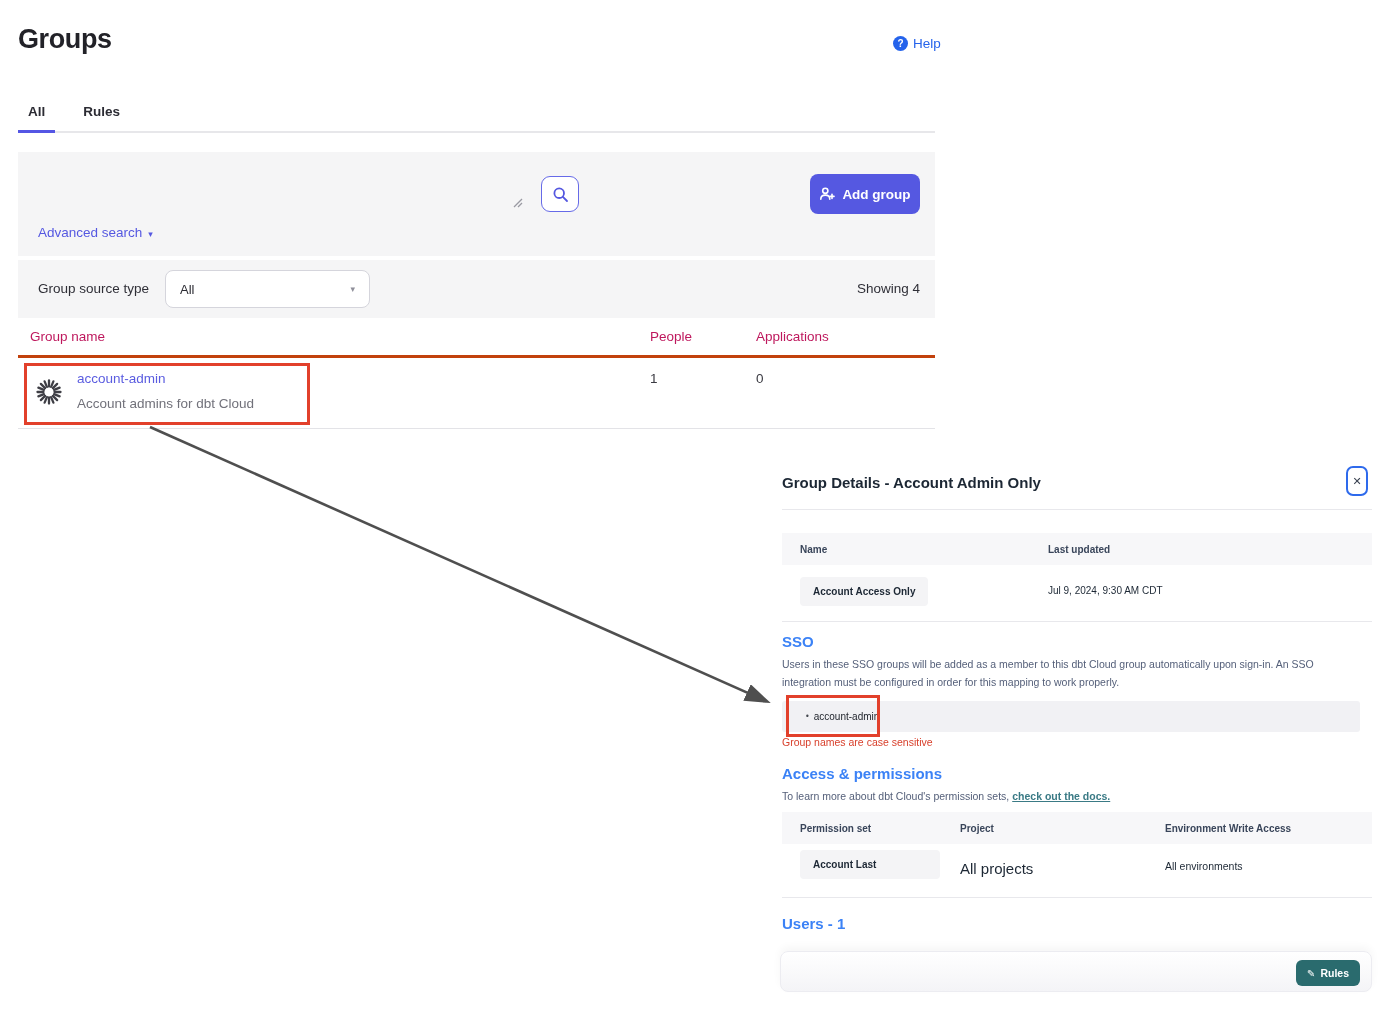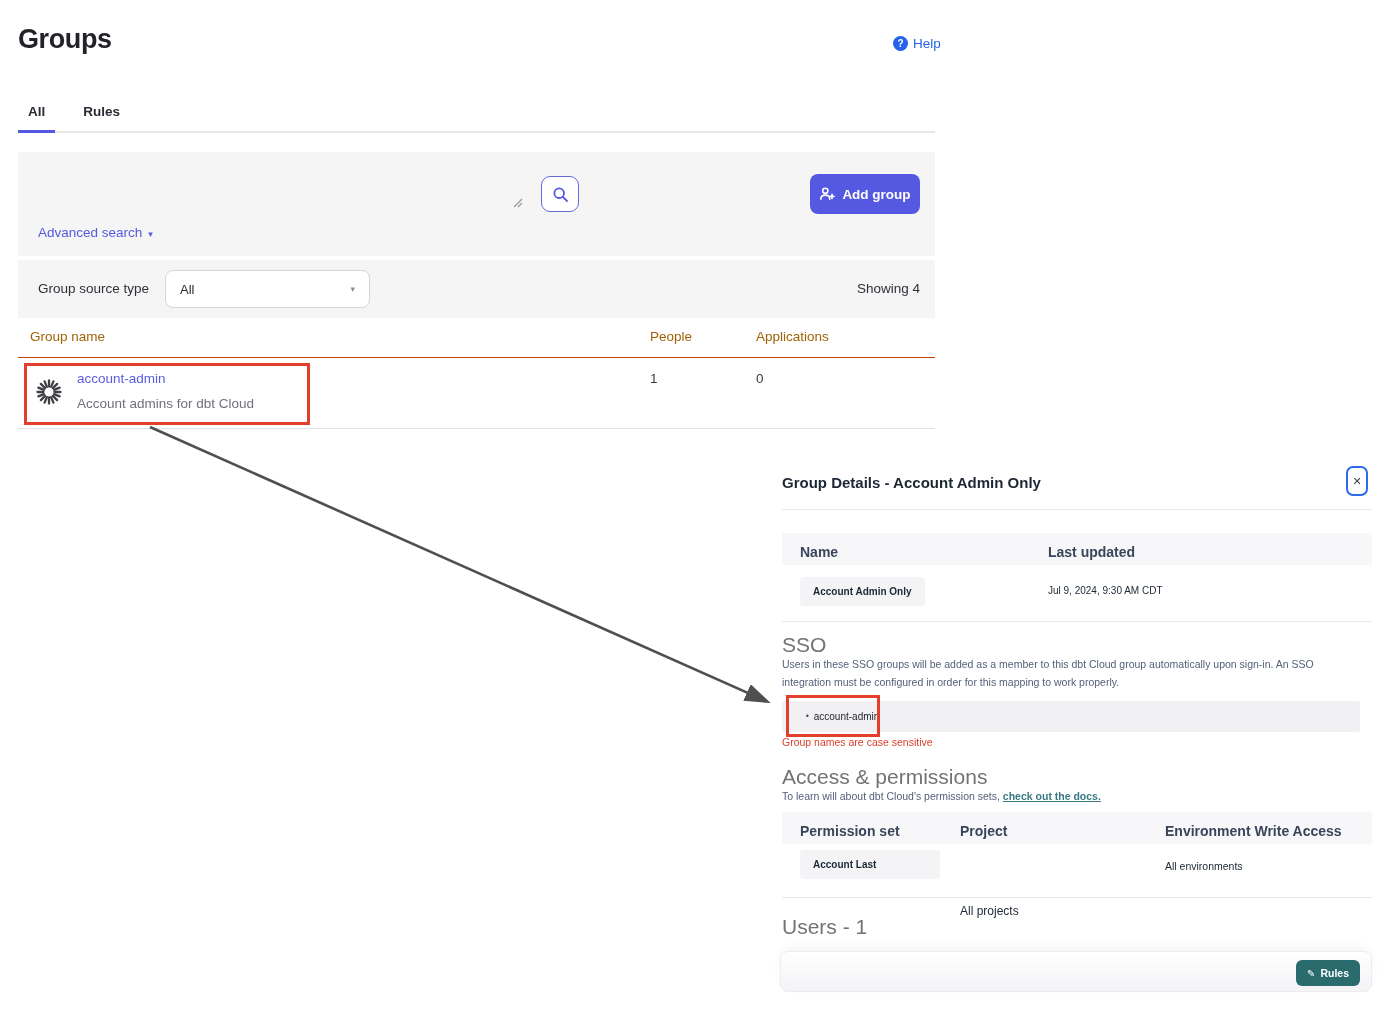--- a/index.html
+++ b/index.html
@@ -35,21 +35,21 @@
   .advanced-search { position:absolute; left:20px; top:73px; color:#5558e1; font-size:13.5px; display:flex; align-items:center; gap:6px; cursor:pointer; }
   .advanced-search .caret { font-size:9px; margin-top:2px; }
 
   .panel-filter { left:18px; top:260px; width:917px; height:58px; display:flex; align-items:center; }
   .filter-label { position:absolute; left:20px; top:21px; font-size:13.5px; color:#2f2f37; }
   .source-select { position:absolute; left:147px; top:10px; width:205px; height:38px; background:#fff; border:1px solid #d5d5dc;
                    border-radius:8px; display:flex; align-items:center; padding:0 14px; font-size:13px; color:#2c2c33; cursor:pointer; }
   .source-select .caret { position:absolute; right:14px; font-size:9px; color:#8f8f9a; }
   .showing { position:absolute; right:15px; top:21px; font-size:13.5px; color:#2f2f37; }
 
-  .gtable-head { left:18px; top:318px; width:917px; height:40px; border-bottom:1px solid #c2410c; font-size:13.5px; color:#a16207;text-align:center; }
+  .gtable-head { left:18px; top:318px; width:917px; height:40px; border-bottom:3px solid #c2410c; font-size:13.5px; color:#be185d;text-align:center; }
   .gth { position:absolute; top:11px; }
   .gth-name { left:12px; } .gth-people { left:632px; } .gth-apps { left:738px; }
 
   .gtable-row { left:18px; top:358px; width:917px; height:71px; border-bottom:1px solid #e3e3e7; }
   .grp-icon { position:absolute; left:17px; top:20px; }
   .grp-name { position:absolute; left:59px; top:13px; font-size:13.5px; color:#5a5ce0; cursor:pointer; }
   .grp-desc { position:absolute; left:59px; top:38px; font-size:13.5px; color:#71717a; }
   .grp-people { position:absolute; left:632px; top:13px; font-size:13.5px; color:#3a3a42; }
   .grp-apps { position:absolute; left:738px; top:13px; font-size:13.5px; color:#3a3a42; }
 
@@ -59,33 +59,33 @@
   .red-rect-tag { left:786px; top:695px; width:94px; height:42px; }
   .arrow-overlay { left:0; top:0; z-index:5; pointer-events:none; }
 
   
   .dp-title { left:782px; top:474px; font-size:15px; font-weight:700; color:#1c2734; }
   .dp-close { left:1346px; top:466px; width:22px; height:30px; background:#fff; border:2px solid #2e6aec; border-radius:7px;
               display:flex; align-items:center; justify-content:center; font-size:11px; color:#394150; cursor:pointer; }
   .dp-divider { background:#e8e8ec; height:1px; width:590px; left:782px; }
   .div-1 { top:509px; } .div-2 { top:621px; } .div-3 { top:897px; }
 
-  .t-head { left:782px; width:590px; height:32px; background:#f7f7f9; font-size:14px; font-weight:600; color:#39455a; }
+  .t-head { left:782px; width:590px; height:32px; background:#f7f7f9; font-size:10px; font-weight:600; color:#39455a; }
   .t1-head { top:533px; } .t2-head { top:812px; }
   .th-cell { position:absolute; top:11px; }
   .c1 { left:18px; } .t1-c2 { left:266px; } .t2-c2 { left:178px; } .t2-c3 { left:383px; }
 
   .chip { background:#f4f4f6; border-radius:4px; font-size:10px; font-weight:700; color:#1c2734; padding:9px 13px; display:inline-block; }
   .chip-name { left:800px; top:577px; }
   .chip-perm { left:800px; top:850px; width:140px; }
   .t1-updated { left:1048px; top:585px; font-size:10px; color:#1c2734; }
-  .t2-project { left:960px; top:904px; font-size:12px; color:#1c2734; }
+  .t2-project { left:960px; top:860px; font-size:15px; color:#1c2734; }
   .t2-env { left:1165px; top:860px; font-size:10.5px; color:#1c2734; }
 
-  .sec-heading { font-size:21px; font-weight:400; color:#737373; }
+  .sec-heading { font-size:15px; font-weight:700; color:#3b82f6; }
   .sso-heading { left:782px; top:633px; }
   .sso-desc { left:782px; top:656px; width:580px; font-size:10.5px; line-height:17.5px; color:#55607a; }
   .sso-tagbar { left:782px; top:701px; width:578px; height:31px; background:#f1f1f4; border-radius:3px; display:flex; align-items:center; }
   .sso-tag { margin-left:23px; font-size:10px; color:#22262e; display:flex; align-items:center; gap:4px; }
   .sso-tag .bullet { font-size:8px; color:#44484f; }
   .sso-warning { left:782px; top:736px; font-size:10.5px; color:#d8402c; }
 
   .access-heading { left:782px; top:765px; }
   .docs-line { left:782px; top:790px; font-size:10.5px; color:#55607a; }
   .docs-link { color:#3a7a85; font-weight:600; text-decoration:underline; cursor:pointer;margin-top:42px; }
@@ -196,37 +196,37 @@
 <div class="abs dp-title">Group Details - Account Admin Only</div>
 <button class="abs dp-close">
   <span class="icon-glyph">✕</span>
 </button>
 <div class="abs dp-divider div-1"></div>
 
 <div class="abs t-head t1-head">
   <span class="th-cell c1">Name</span>
   <span class="th-cell t1-c2">Last updated</span>
 </div>
-<span class="abs chip chip-name">Account Admin Only</span>
+<span class="abs chip chip-name">Account Access Only</span>
 <span class="abs t1-updated">Jul 9, 2024, 9:30 AM CDT</span>
 <div class="abs dp-divider div-2"></div>
 
 <div class="abs sec-heading sso-heading">SSO</div>
 <p class="abs sso-desc">Users in these SSO groups will be added as a member to this dbt Cloud group automatically upon sign-in. An SSO integration must be configured in order for this mapping to work properly.</p>
 <div class="abs sso-tagbar">
   <span class="sso-tag">
     <span class="bullet icon-glyph">•</span>
     <span>account-admin</span>
   </span>
 </div>
 <div class="abs sso-warning">Group names are case sensitive</div>
 
 <div class="abs sec-heading access-heading">Access &amp; permissions</div>
 <div class="abs docs-line">
-  <span>To learn will about dbt Cloud's permission sets, </span><a class="docs-link">check out the docs.</a>
+  <span>To learn more about dbt Cloud's permission sets, </span><a class="docs-link">check out the docs.</a>
 </div>
 
 <div class="abs t-head t2-head">
   <span class="th-cell c1">Permission set</span>
   <span class="th-cell t2-c2">Project</span>
   <span class="th-cell t2-c3">Environment Write Access</span>
 </div>
 <span class="abs chip chip-perm">Account Last</span>
 <span class="abs t2-project">All projects</span>
 <span class="abs t2-env">All environments</span>

